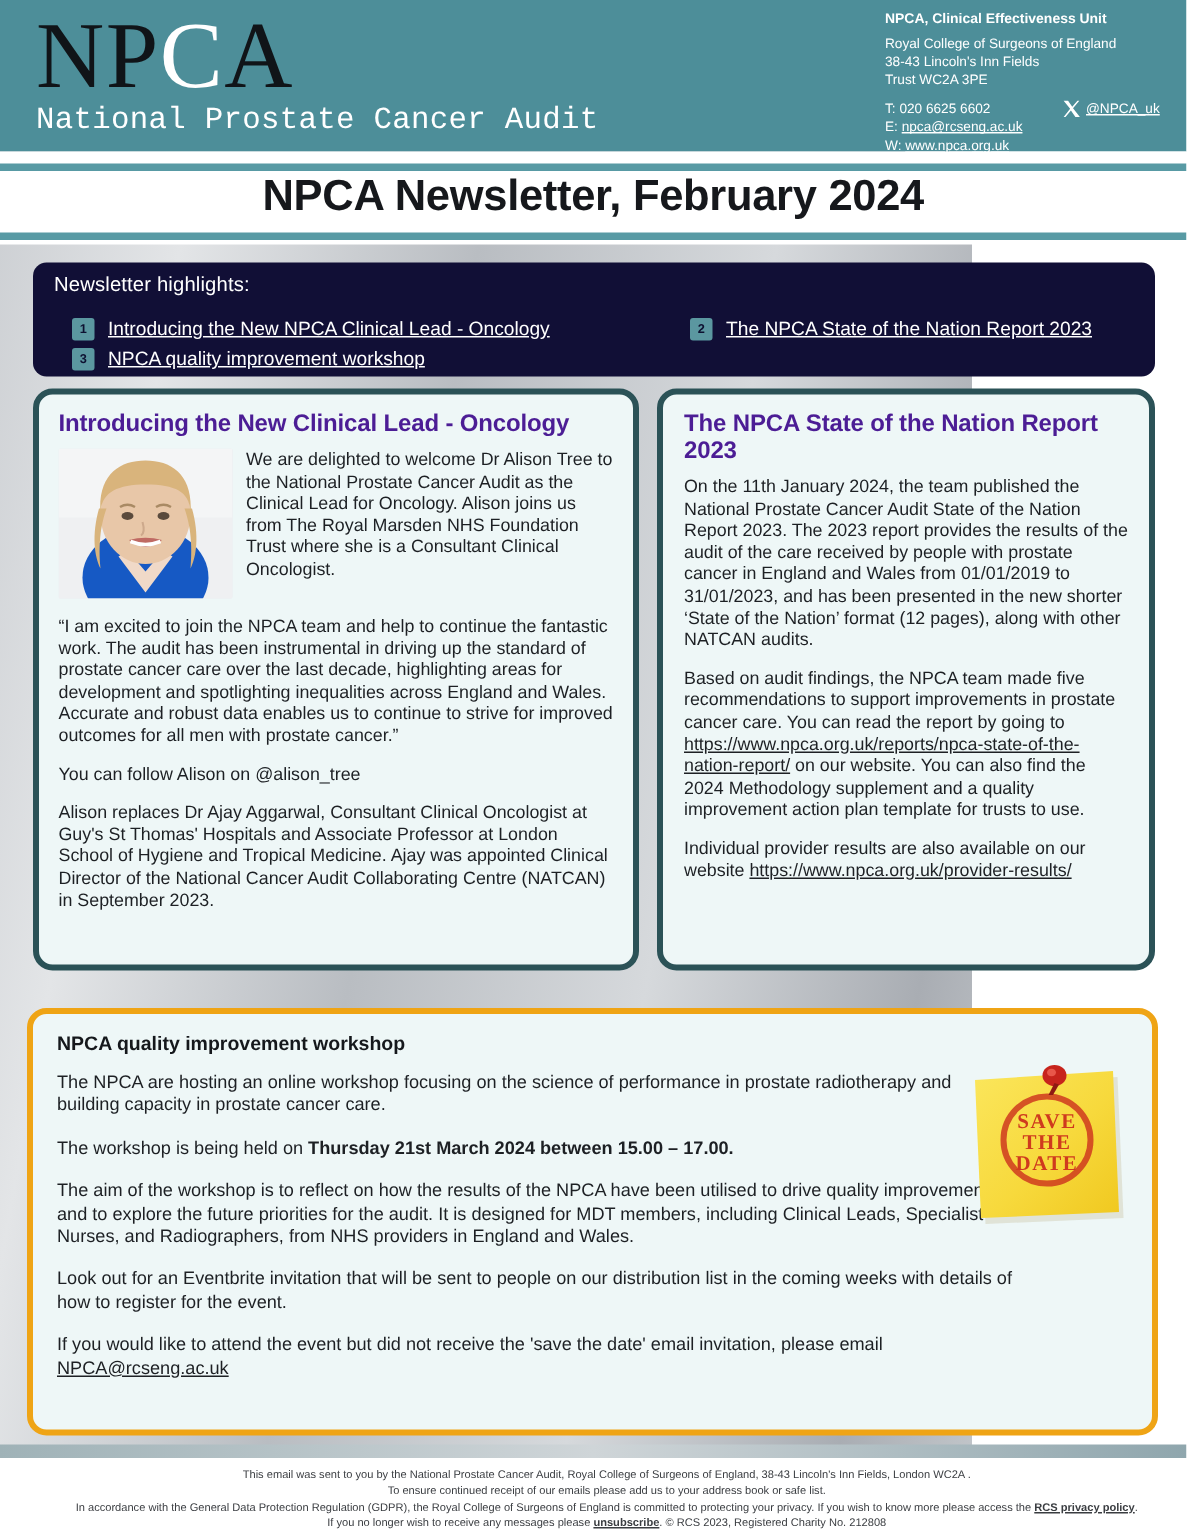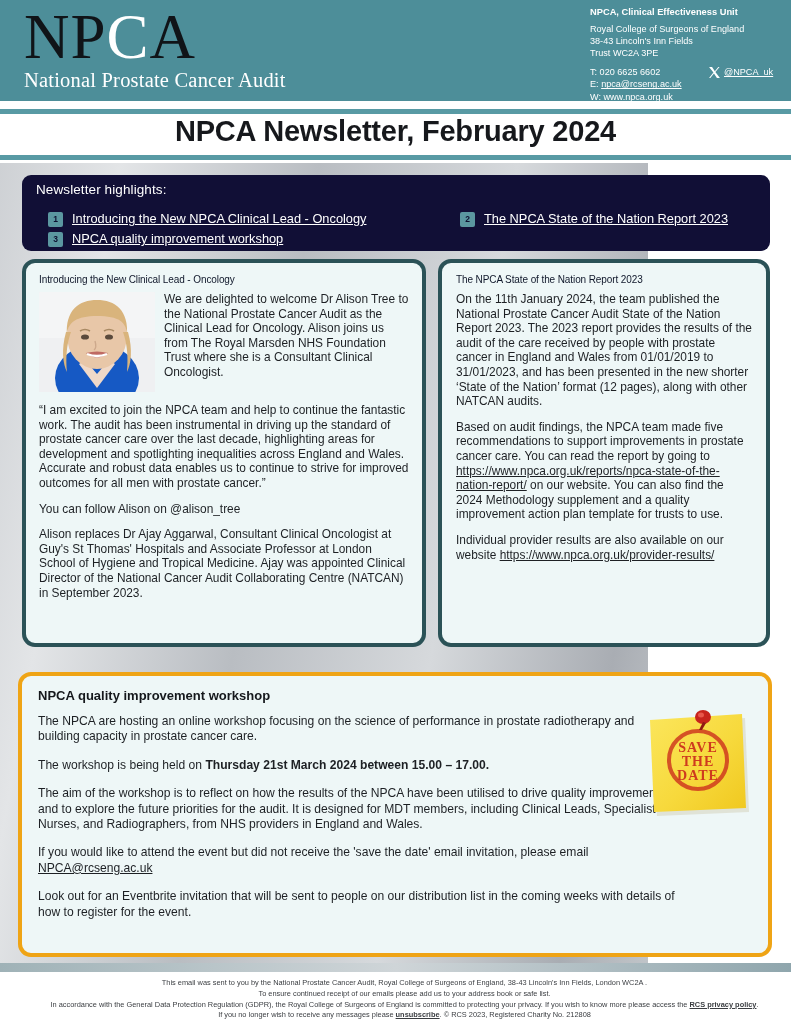--- a/index.html
+++ b/index.html
@@ -33,21 +33,21 @@
     font-family: "Liberation Serif", serif;
     font-size: 63px;
     line-height: 62px;
     letter-spacing: 1px;
     font-weight: 400;
     white-space: nowrap;
   }
   .logo-npca .lk { color: #101418; }
   .logo-npca .lw { color: #ffffff; }
   .logo-sub {
-    font-family: Liberation Serif, serif;
+    font-family: Liberation Mono, monospace;
     font-size: 20.5px;
     color: #ffffff;
     margin-top: 1px;
     letter-spacing: 0.2px;
     white-space: nowrap;
   }
   .hdr-contact {
     position: absolute;
     left: 590px; top: 6px;
     width: 200px;
@@ -127,23 +127,23 @@
   .hl-label { font-size: 12.8px; line-height: 17px; text-decoration: underline; }
 
   
   .card {
     position: absolute;
     background: #eef7f7;
     border: 4px solid #2b5257;
     border-radius: 13px;
   }
   .card-title {
-    font-size: 10px;
-    font-weight: normal;
-    color: #0f172a;
+    font-size: 16px;
+    font-weight: bold;
+    color: #4c1d95;
     margin-bottom: 7px;
     letter-spacing: -0.1px;
   }
   .card p {
     font-size: 11.9px;
     line-height: 14.6px;
     color: #1d2024;
     margin-bottom: 11px;
   }
   .card p:last-child { margin-bottom: 0; }
@@ -314,22 +314,22 @@
     <p>On the 11th January 2024, the team published the National Prostate Cancer Audit State of the Nation Report 2023. The 2023 report provides the results of the audit of the care received by people with prostate cancer in England and Wales from 01/01/2019 to 31/01/2023, and has been presented in the new shorter ‘State of the Nation’ format (12 pages), along with other NATCAN audits.</p>
     <p><span>Based on audit findings, the NPCA team made five recommendations to support improvements in prostate cancer care. You can read the report by going to </span><a href="#">https://www.npca.org.uk/reports/npca-state-of-the-nation-report/</a><span> on our website. You can also find the 2024 Methodology supplement and a quality improvement action plan template for trusts to use.</span></p>
     <p><span>Individual provider results are also available on our website </span><a href="#">https://www.npca.org.uk/provider-results/</a></p>
   </div>
 
   <div id="card-workshop">
     <div class="ws-title">NPCA quality improvement workshop</div>
     <p>The NPCA are hosting an online workshop focusing on the science of performance in prostate radiotherapy and building capacity in prostate cancer care.</p>
     <p><span>The workshop is being held on </span><b>Thursday 21st March 2024 between 15.00 – 17.00.</b></p>
     <p>The aim of the workshop is to reflect on how the results of the NPCA have been utilised to drive quality improvement and to explore the future priorities for the audit. It is designed for MDT members, including Clinical Leads, Specialist Nurses, and Radiographers, from NHS providers in England and Wales.</p>
+    <p>Look out for an Eventbrite invitation that will be sent to people on our distribution list in the coming weeks with details of how to register for the event.</p>
     <p><span>If you would like to attend the event but did not receive the 'save the date' email invitation, please email </span><a href="#">NPCA@rcseng.ac.uk</a></p>
-    <p>Look out for an Eventbrite invitation that will be sent to people on our distribution list in the coming weeks with details of how to register for the event.</p>
 
     <div class="sticky">
       <svg viewBox="0 0 110 108" width="110" height="108">
         <defs>
           <linearGradient id="stickyg" x1="0" y1="0" x2="1" y2="1">
             <stop offset="0%" stop-color="#fbe65c"></stop>
             <stop offset="55%" stop-color="#f7d93c"></stop>
             <stop offset="100%" stop-color="#f0c81f"></stop>
           </linearGradient>
         </defs>

